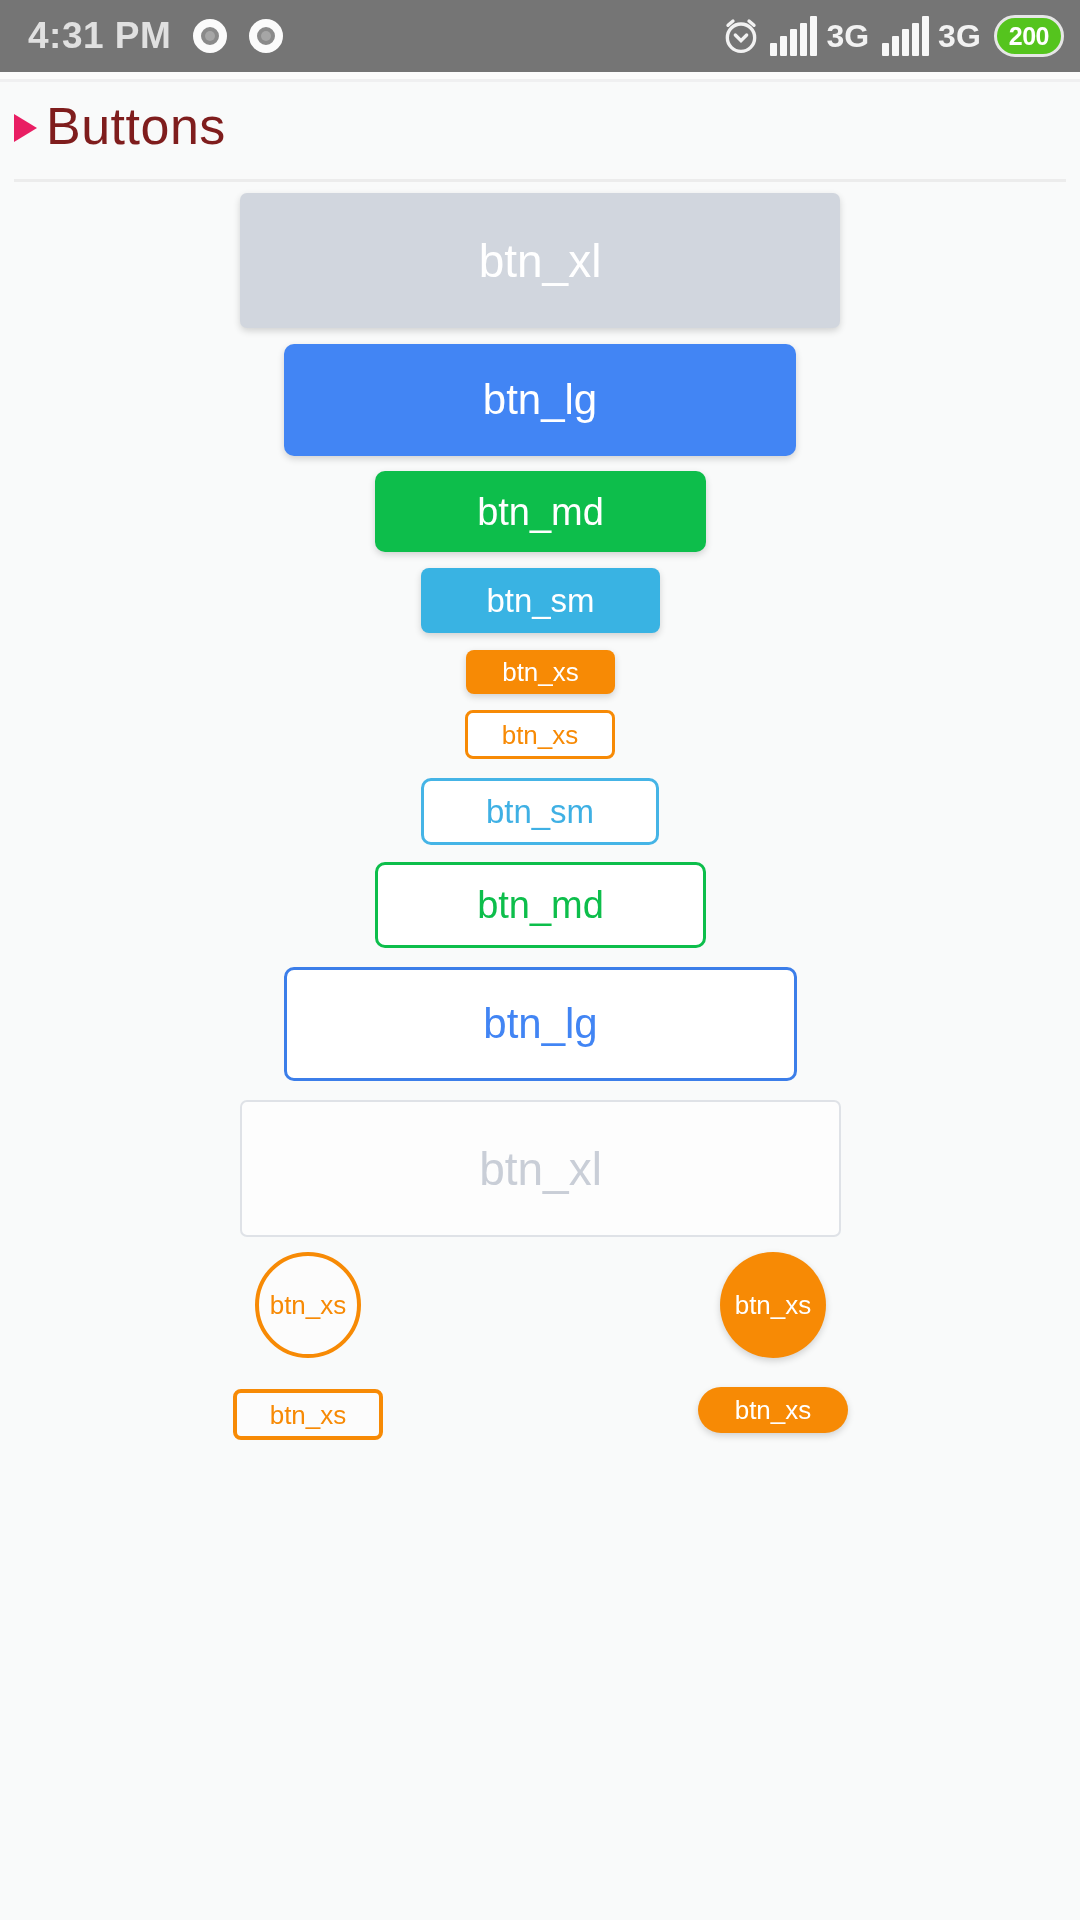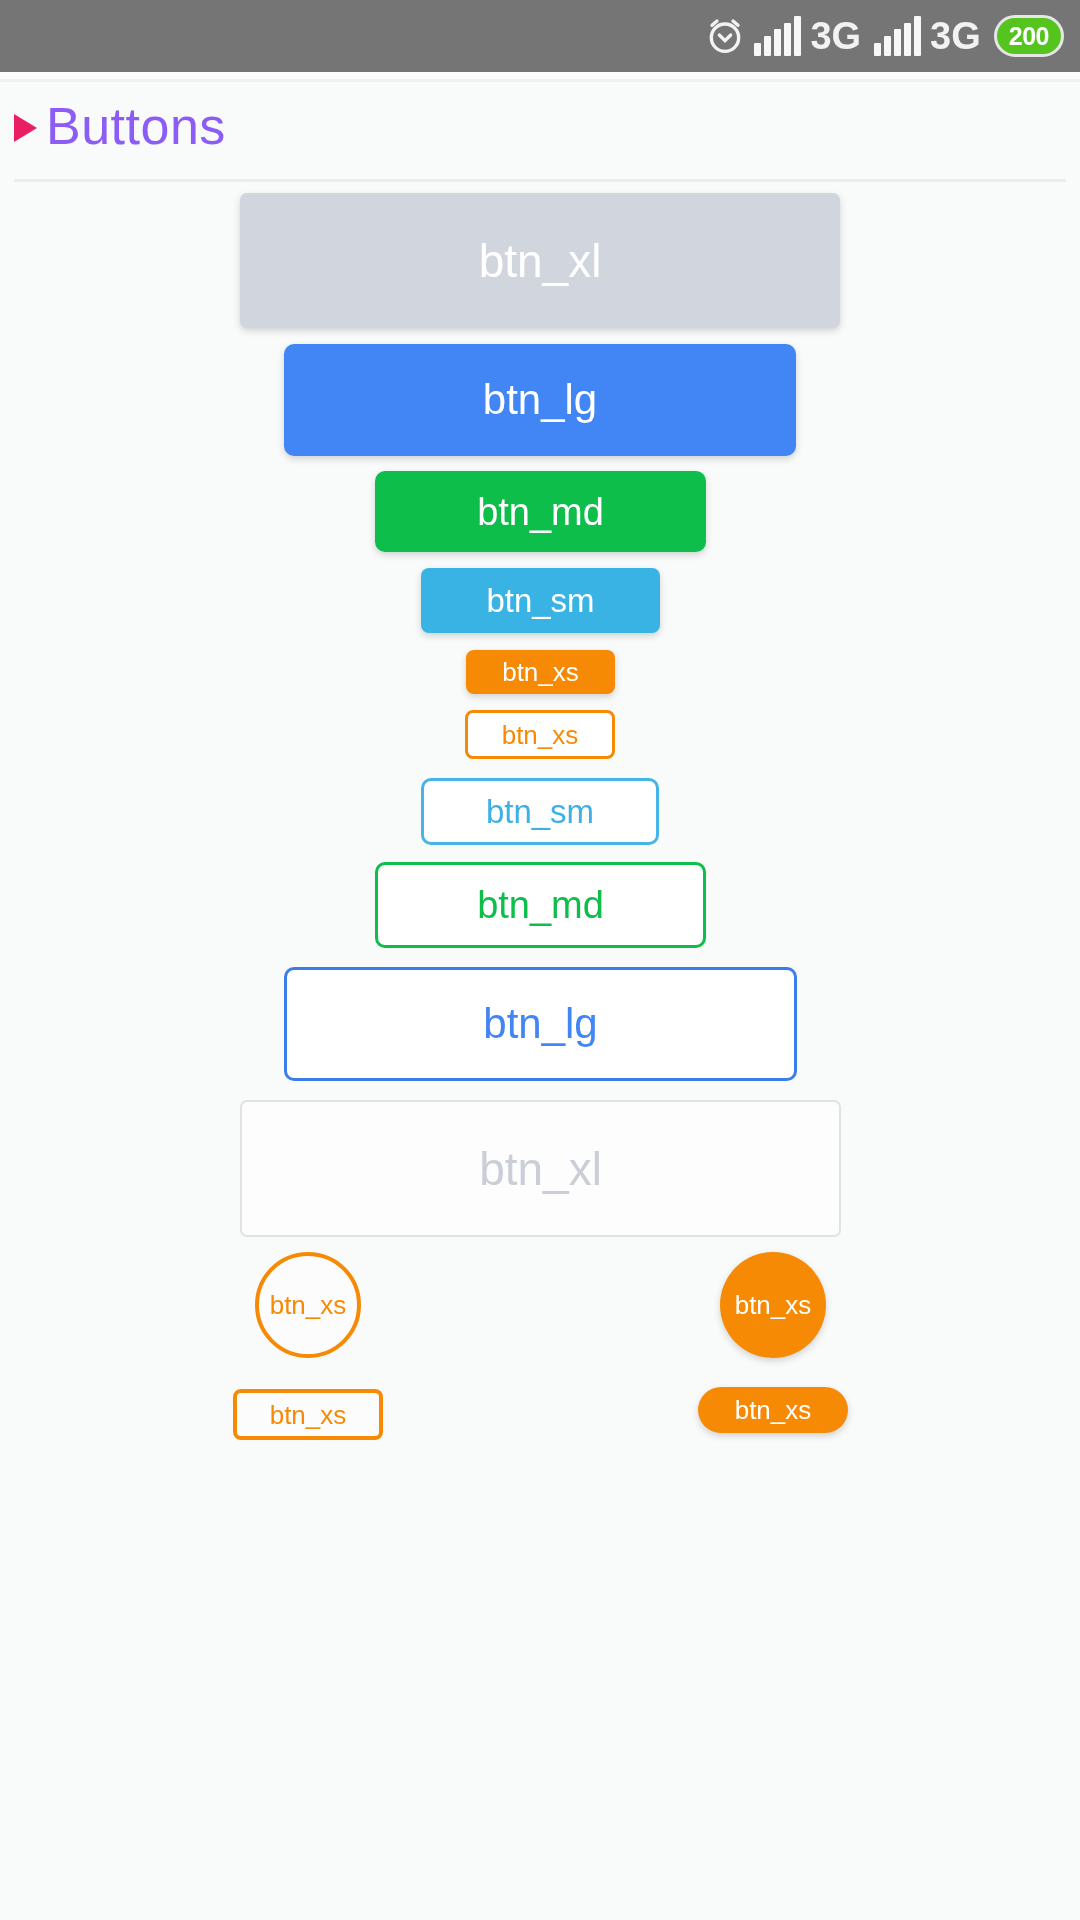--- a/index.html
+++ b/index.html
@@ -25,21 +25,21 @@
   .donut::after {
     content:""; position:absolute; left:50%; top:50%; transform:translate(-50%,-50%);
     width:10px; height:10px; border-radius:50%; background:#A6A6A6;
   }
   .sb-right { position:absolute; right:16px; top:0; height:72px; display:flex; align-items:center; gap:9px; }
   .alarm-svg { width:40px; height:40px; display:block; }
   .sigbars { display:flex; align-items:flex-end; gap:3px; height:40px; }
   .sigbars span { display:block; width:7px; background:#F7F7F7; border-radius:1px; }
   .sigbars .b1{height:13px;} .sigbars .b2{height:20px;} .sigbars .b3{height:27px;}
   .sigbars .b4{height:33px;} .sigbars .b5{height:40px;}
-  .sb-net { color:#F2F2F2; font-size:38px; font-weight:700; margin-right:4px; }
+  .sb-net { color:#F2F2F2; font-size:32px; font-weight:700; margin-right:4px; }
   .battery {
     min-width:66px; height:42px; padding:0 12px;
     border:3px solid #E6E6E6; border-radius:21px;
     background:#55C41E; color:#FFFFFF;
     display:flex; align-items:center; justify-content:center;
     font-size:25px; font-weight:700; letter-spacing:-0.5px;
   }
 
   
   .topstrip-white { position:absolute; left:0; top:72px; width:1080px; height:7px; background:#FCFCFC; }
@@ -47,21 +47,21 @@
 
   
   .header-bullet {
     position:absolute; left:14px; top:114px;
     width:0; height:0;
     border-top:14px solid transparent; border-bottom:14px solid transparent;
     border-left:23px solid #E91E63;
   }
   .page-title {
     position:absolute; left:46px; top:96px;
-    color:#8b5cf6; font-size:52px; font-weight:400; letter-spacing:0.5px;
+    color:#7f1d1d; font-size:52px; font-weight:400; letter-spacing:0.5px;
   }
   .header-divider {
     position:absolute; left:14px; top:179px; width:1052px; height:3px; background:#ECECEC;
   }
 
   
   .btn {
     position:absolute; display:flex; align-items:center; justify-content:center;
     font-family:"Liberation Sans", sans-serif; border:none; cursor:pointer;
     background:transparent; line-height:1;
@@ -82,20 +82,25 @@
 
   .v-circle-outline { left:255px; top:1252px; width:106px; height:106px; border-radius:50%; background:#FCFCFC; border:4px solid #F78A05; color:#F78A05; font-size:26px; }
   .v-circle-filled  { left:720px; top:1252px; width:106px; height:106px; border-radius:50%; background:#F78A05; color:#FFFFFF; font-size:26px; }
   .v-rect-outline   { left:233px; top:1389px; width:150px; height:51px; background:#FCFCFC; border:4px solid #F78A05; color:#F78A05; font-size:26px; border-radius:8px; }
   .v-pill-filled    { left:698px; top:1387px; width:150px; height:46px; background:#F78A05; color:#FFFFFF; font-size:26px; border-radius:23px; }
 </style>
 </head>
 <body>
 
 <div class="statusbar">
+  <div class="sb-left">
+    <span class="sb-time">4:31 PM</span>
+    <span class="donut"></span>
+    <span class="donut"></span>
+  </div>
   <div class="sb-right">
     <svg class="alarm-svg" viewBox="0 0 24 24" fill="none" stroke="#F2F2F2" stroke-width="2" stroke-linecap="round">
       <circle cx="12" cy="13" r="8.2"></circle>
       <polyline points="8.6,11.4 12,14.8 15.4,11.4" fill="none"></polyline>
       <line x1="4.2" y1="5.6" x2="7.2" y2="3.0"></line>
       <line x1="19.8" y1="5.6" x2="16.8" y2="3.0"></line>
     </svg>
     <span class="sigbars">
       <span class="b1"></span>
         <span class="b2"></span>

